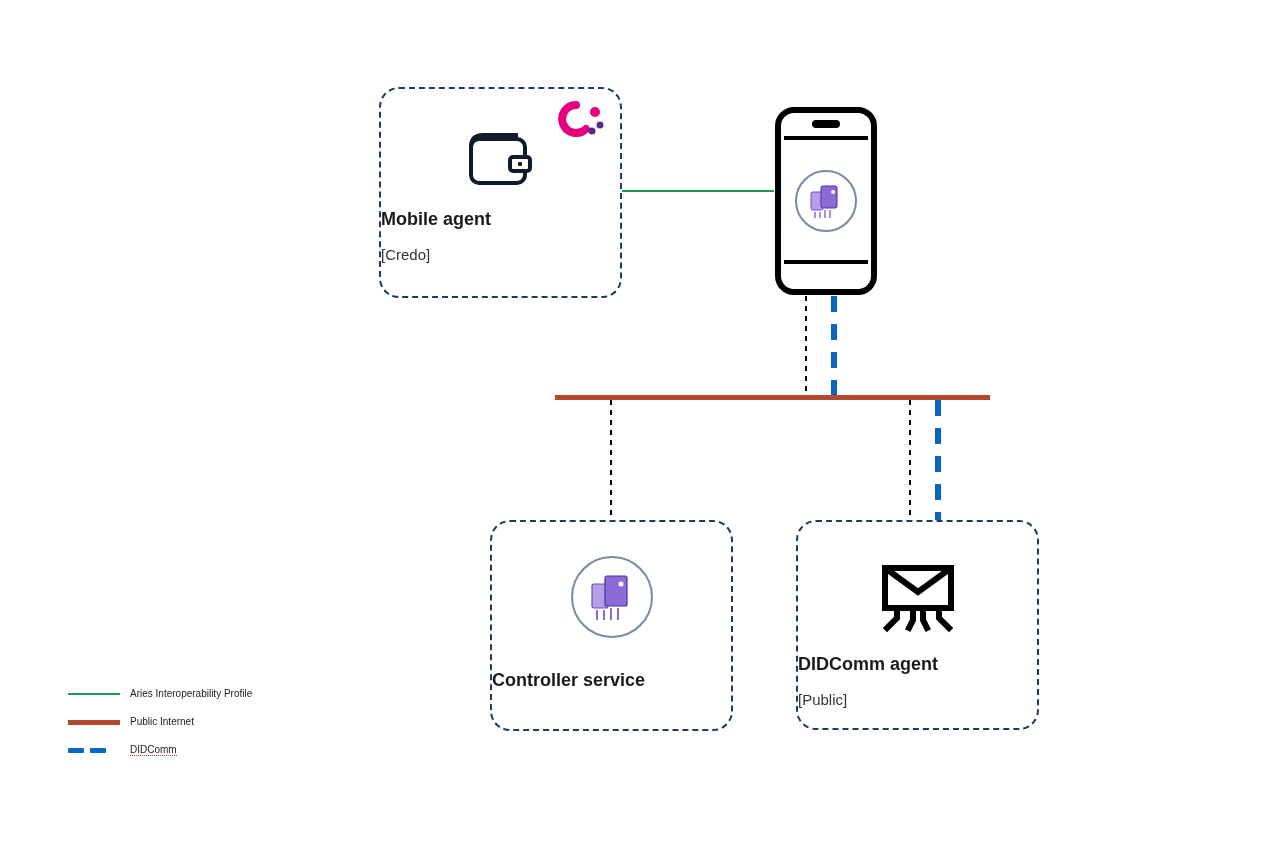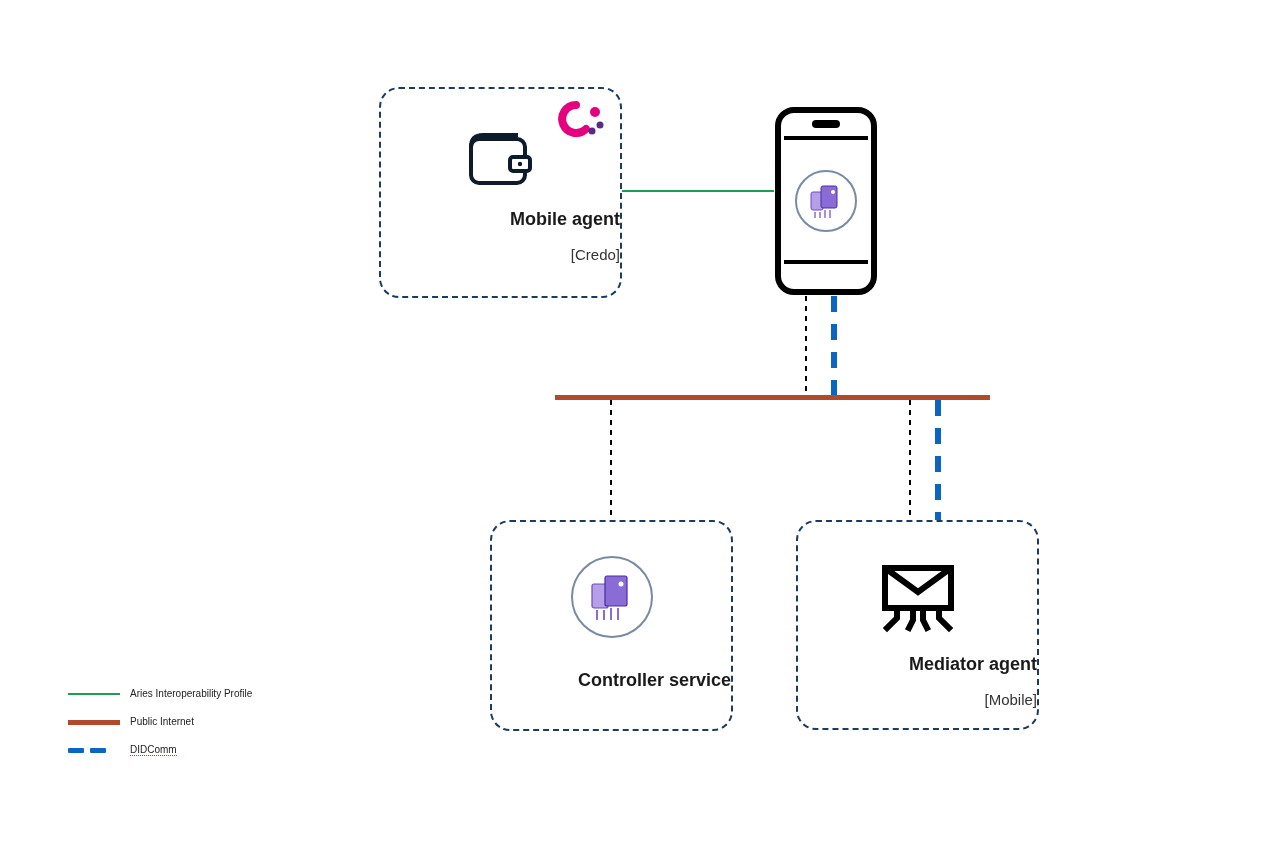--- a/index.html
+++ b/index.html
@@ -14,21 +14,21 @@
   .stage {
     position: relative;
     width: 1271px;
     height: 842px;
   }
   .node {
     position: absolute;
     border: 2px dashed #1d3a5f;
     border-radius: 20px;
     box-sizing: border-box;
-    text-align: right;
+    text-align: left;
   }
   .node-title {
     font-weight: 700;
     font-size: 18px;
     color: #1a1a1a;
   }
   .node-sub {
     font-size: 15px;
     color: #333;
     margin-top: 16px;
@@ -183,22 +183,22 @@
         <rect x="6" y="6" width="66" height="40" fill="#fff" stroke="#000" stroke-width="6"></rect>
         <polyline points="6,6 39,30 72,6" fill="none" stroke="#000" stroke-width="6"></polyline>
 
         <path d="M18 46 L18 56 L8 66" fill="none" stroke="#000" stroke-width="6" stroke-linecap="square"></path>
         <path d="M34 46 L34 58 L30 66" fill="none" stroke="#000" stroke-width="6" stroke-linecap="square"></path>
         <path d="M44 46 L44 58 L48 66" fill="none" stroke="#000" stroke-width="6" stroke-linecap="square"></path>
         <path d="M60 46 L60 56 L70 66" fill="none" stroke="#000" stroke-width="6" stroke-linecap="square"></path>
       </svg>
     </div>
     <div style="position:absolute; left:0; right:0; top:132px;">
-      <div class="node-title">Mediator agent</div>
-      <div class="node-sub">[Mobile]</div>
+      <div class="node-title">DIDComm agent</div>
+      <div class="node-sub">[Public]</div>
     </div>
   </div>
 
   <div class="legend">
     <div class="row">
       <span class="swatch swatch-aip">
           <span class="line"></span>
         </span>
       <span>Aries Interoperability Profile</span>
     </div>

